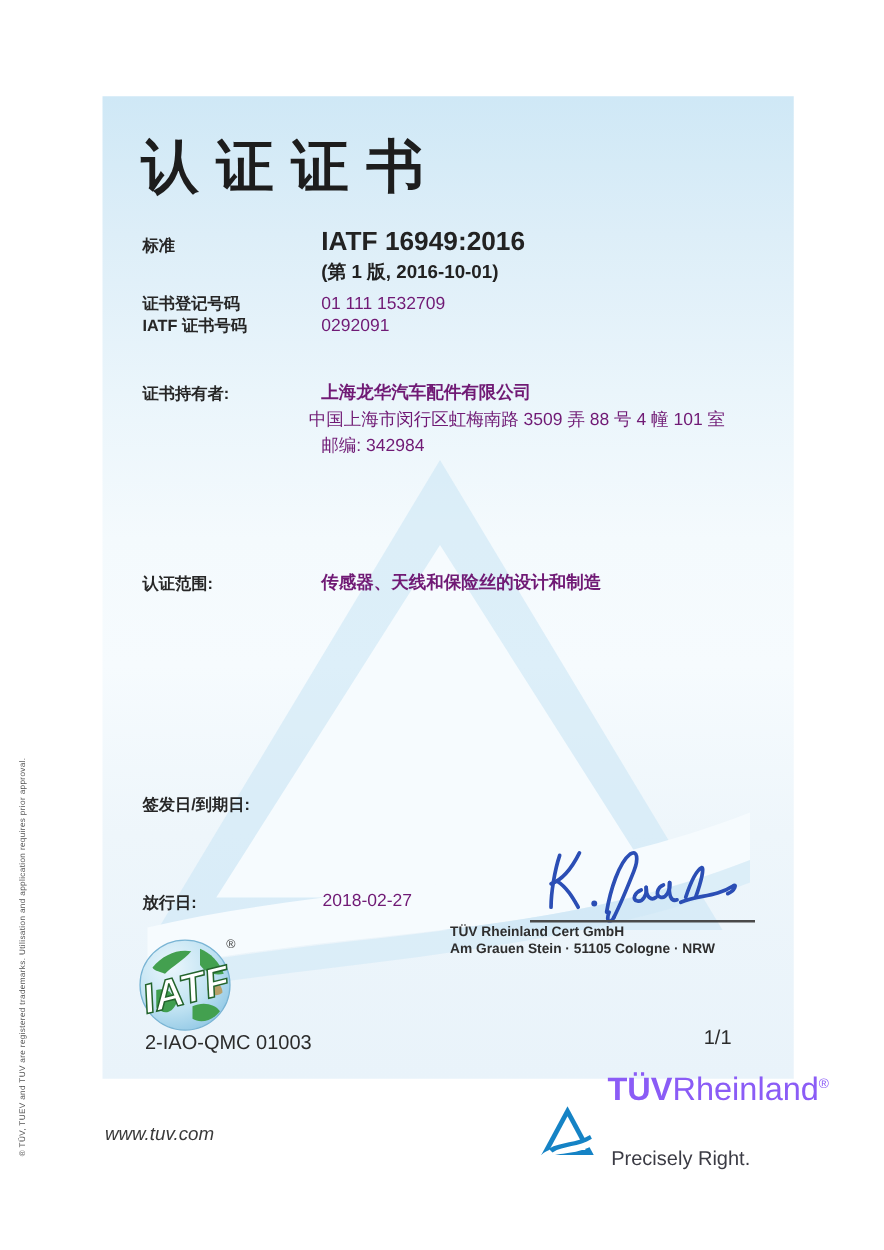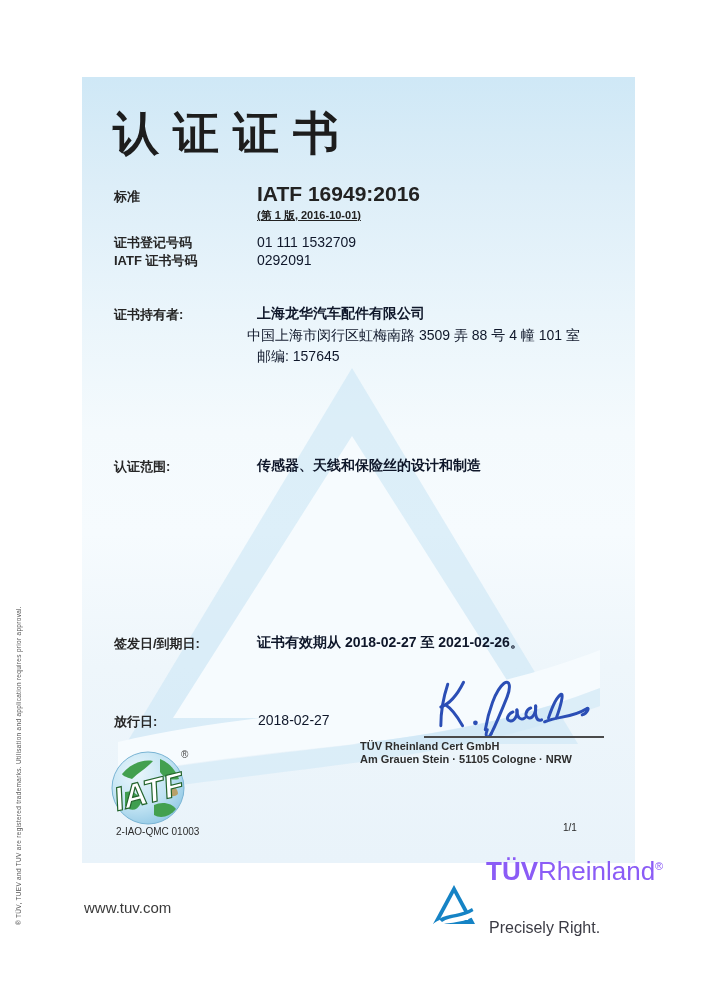--- a/index.html
+++ b/index.html
@@ -11,29 +11,29 @@
     position:absolute;left:82px;top:77px;width:553px;height:786px;
     background:linear-gradient(180deg,#cfe8f6 0%,#ddeef8 14%,#eaf5fb 30%,
       #f4fafd 45%,#f6fbfe 58%,#eef6fb 75%,#e9f3fa 100%);
     z-index:1;
   }
   .watermark{position:absolute;left:0;top:0;width:707px;height:1000px;z-index:2;pointer-events:none;}
   .content{position:absolute;left:0;top:0;width:707px;height:1000px;z-index:3;}
   .abs{position:absolute;}
   .cert-title{left:113px;top:103px;font-size:46px;font-weight:bold;letter-spacing:14px;color:#1d1d1d;}
   .lbl{font-size:13px;font-weight:bold;color:#262626;}
-  .val{font-size:14px;color:#0f172a;}
+  .val{font-size:14px;color:#701a75;}
   .std-val{left:257px;top:182px;font-size:21px;font-weight:bold;text-align:right;}
-  .std-ed{left:257px;top:208px;font-size:11px;font-weight:bold;text-decoration:underline;}
+  .std-ed{left:257px;top:208px;font-size:15px;font-weight:bold;}
   .sig-line{left:424px;top:736px;width:180px;border-top:2px solid #4a4a4a;height:0;}
   .signer{left:360px;top:740px;width:245px;text-align:left;font-size:11px;font-weight:bold;
           line-height:13px;color:#2e2e2e;}
-  .iatf-code{left:116px;top:826px;font-size:10px;color:#2b2b2b;}
-  .page-ind{left:563px;top:822px;font-size:10px;color:#2b2b2b;}
-  .website{left:84px;top:899px;font-size:15px;color:#3a3a3a;}
+  .iatf-code{left:116px;top:826px;font-size:16px;color:#2b2b2b;}
+  .page-ind{left:563px;top:822px;font-size:16px;color:#2b2b2b;}
+  .website{left:84px;top:899px;font-size:15px;color:#3a3a3a;font-style:italic;}
   .brand{left:486px;top:856px;font-size:26px;color:#8b5cf6;white-space:nowrap;}
   .brand .b{font-weight:bold;}
   .brand .reg{font-size:11px;vertical-align:super;}
   .tagline{left:489px;top:919px;font-size:16px;color:#3b3b44;}
   .side-note{
     left:15px;top:925px;font-size:6.5px;color:#555;white-space:nowrap;
     transform:rotate(-90deg);transform-origin:0 0;letter-spacing:.3px;
   }
 </style>
 </head>
@@ -59,28 +59,27 @@
     <div class="abs std-ed">(第 1 版, 2016-10-01)</div>
 
     <div class="abs lbl" style="left:114px;top:234px">证书登记号码</div>
     <div class="abs val" style="left:257px;top:234px">01 111 1532709</div>
     <div class="abs lbl" style="left:114px;top:252px">IATF 证书号码</div>
     <div class="abs val" style="left:257px;top:252px">0292091</div>
 
     <div class="abs lbl" style="left:114px;top:306px">证书持有者:</div>
     <div class="abs val" style="left:257px;top:305px;font-weight:bold">上海龙华汽车配件有限公司</div>
     <div class="abs val" style="left:247px;top:327px">中国上海市闵行区虹梅南路 3509 弄 88 号 4 幢 101 室</div>
-    <div class="abs val" style="left:257px;top:348px">邮编: 157645</div>
+    <div class="abs val" style="left:257px;top:348px">邮编: 342984</div>
 
     <div class="abs lbl" style="left:114px;top:458px">认证范围:</div>
     <div class="abs val" style="left:257px;top:457px;font-weight:bold">传感器、天线和保险丝的设计和制造</div>
 
 
     <div class="abs lbl" style="left:114px;top:635px">签发日/到期日:</div>
-    <div class="abs val" style="left:257px;top:634px;font-weight:bold">证书有效期从 2018-02-27 至 2021-02-26。</div>
 
     <div class="abs lbl" style="left:114px;top:713px">放行日:</div>
     <div class="abs val" style="left:258px;top:712px">2018-02-27</div>
 
     <svg class="abs" style="left:426px;top:674px;width:168px;height:64px" viewBox="0 0 170 64">
       <g fill="none" stroke="#2b4eb5" stroke-width="3" stroke-linecap="round">
         <path d="M22,10 C18,22 15,40 15,52"></path>
         <path d="M38,8 C32,20 24,30 15,33"></path>
         <path d="M20,31 C28,36 33,45 37,52"></path>
         <path d="M60,56 C63,38 70,16 79,9 C85,5 86,13 82,23 C76,38 70,52 66,60"></path>

